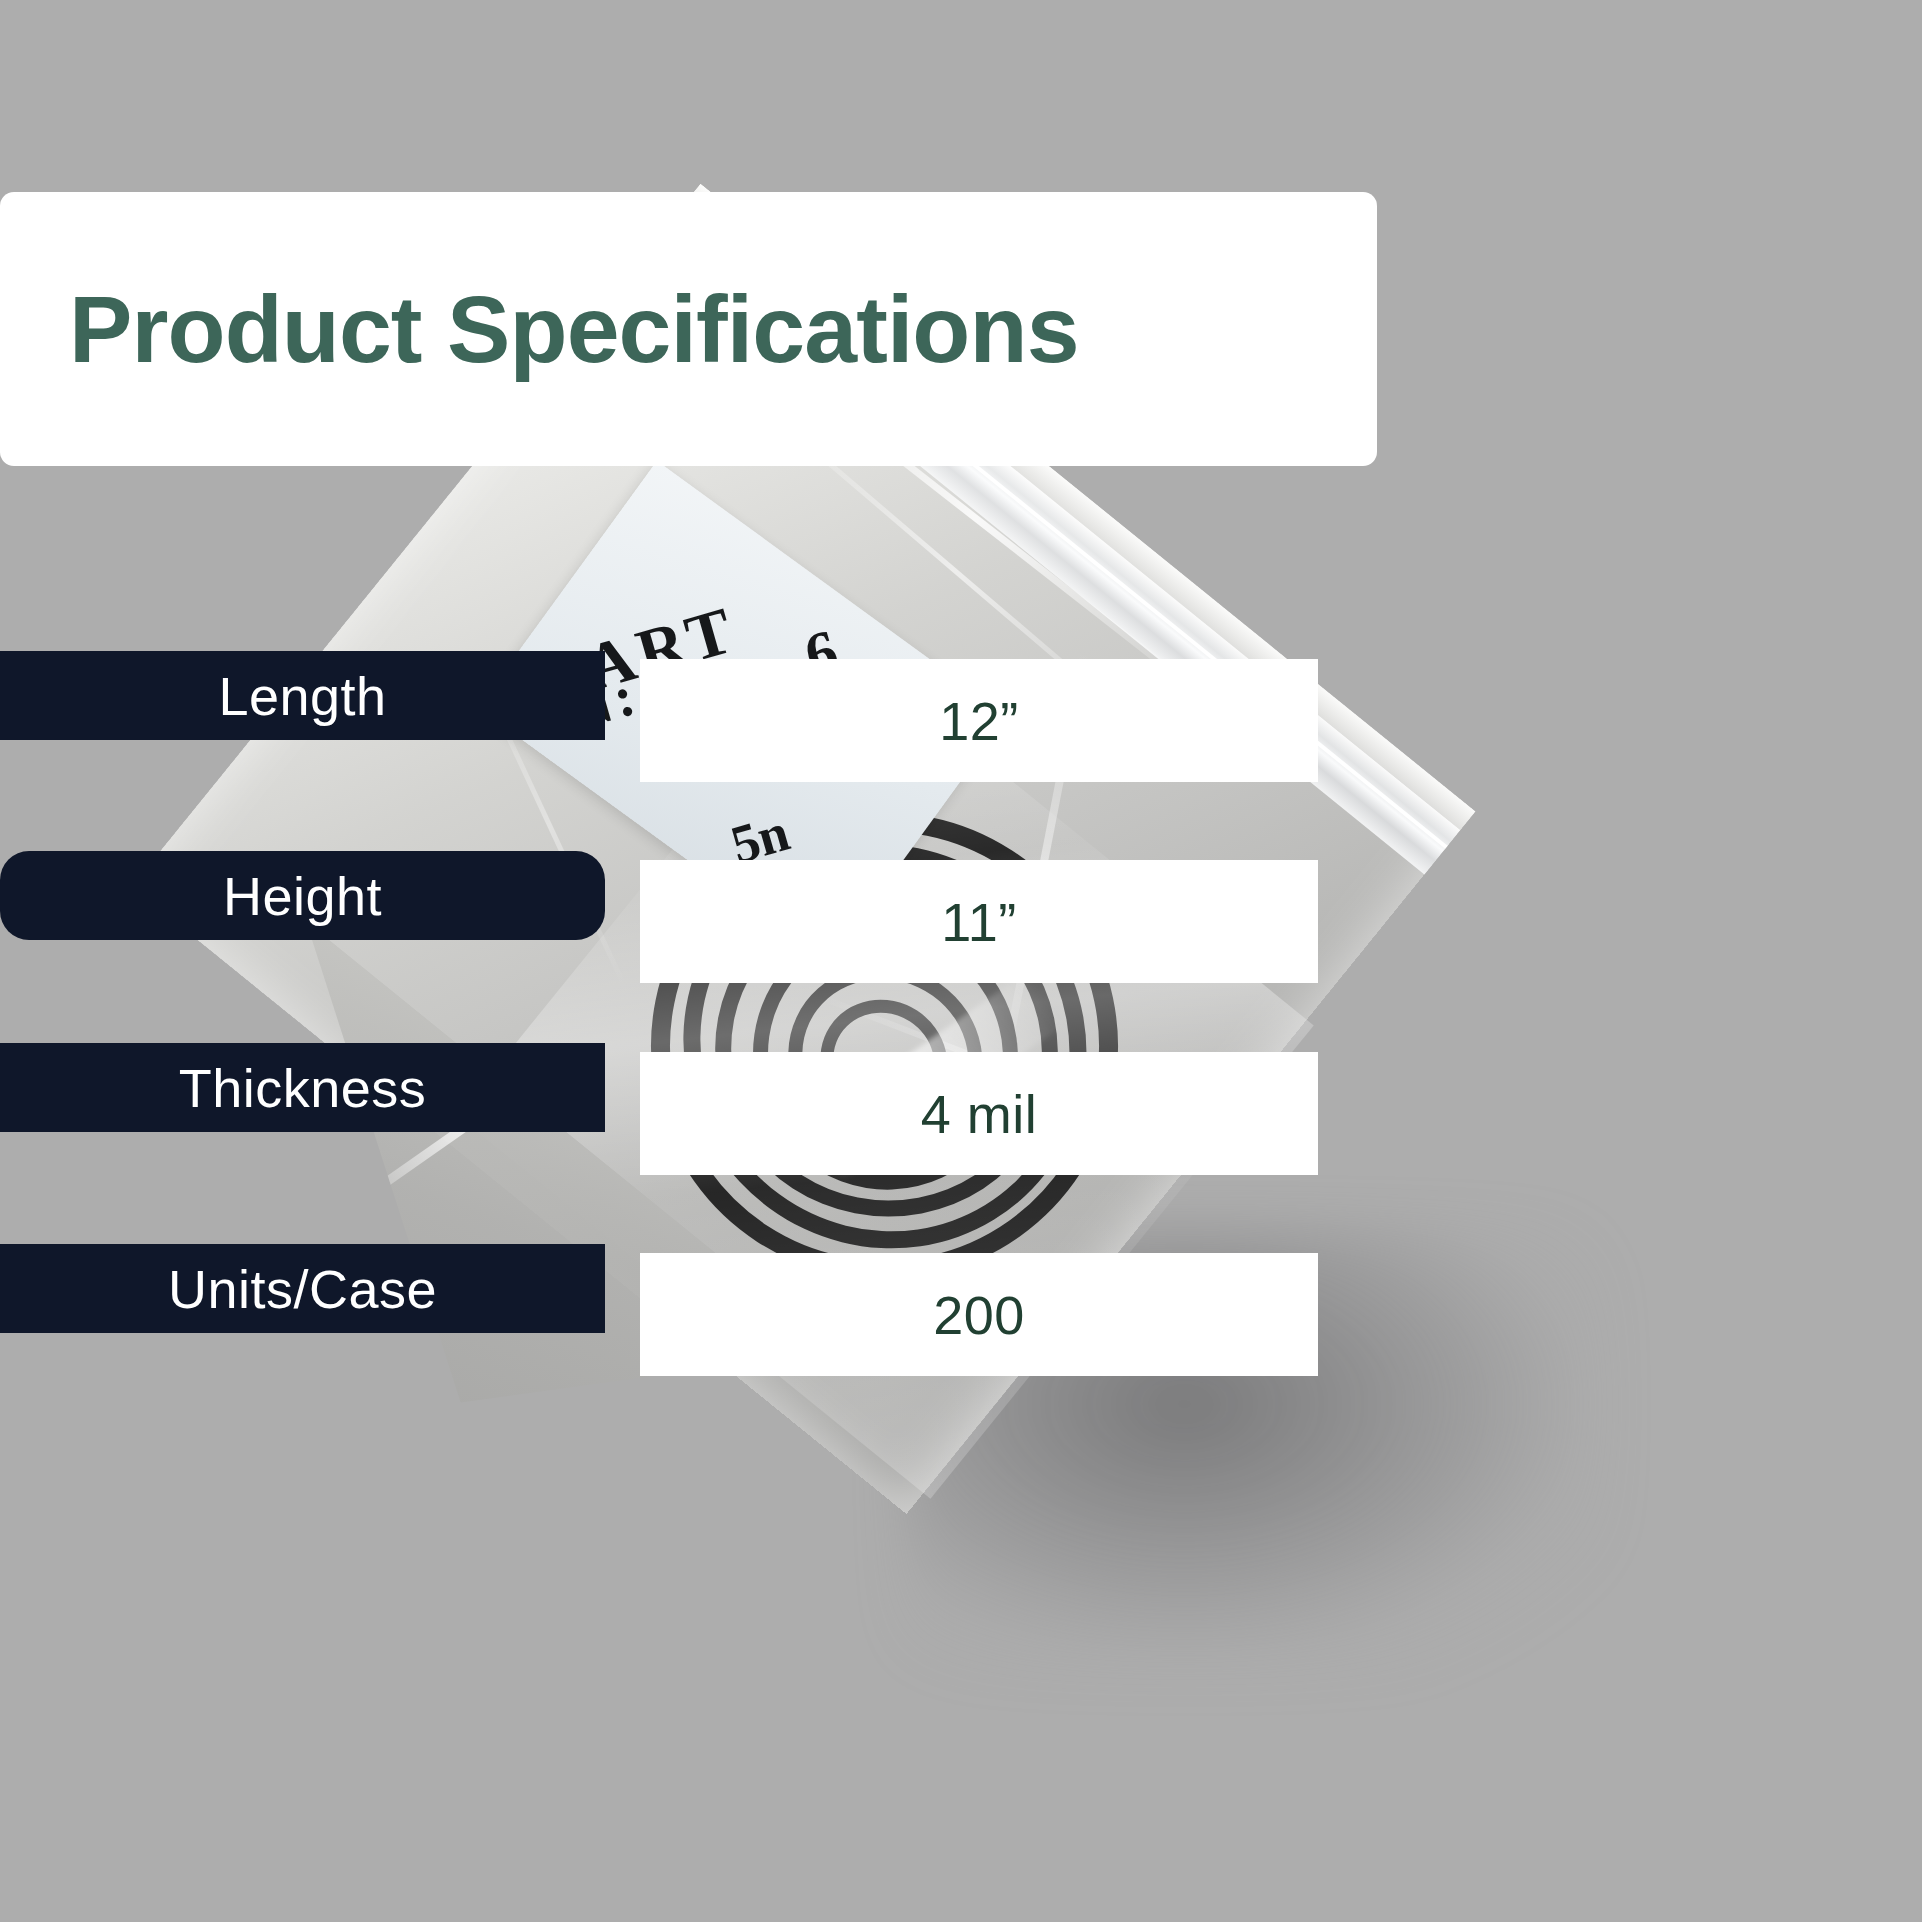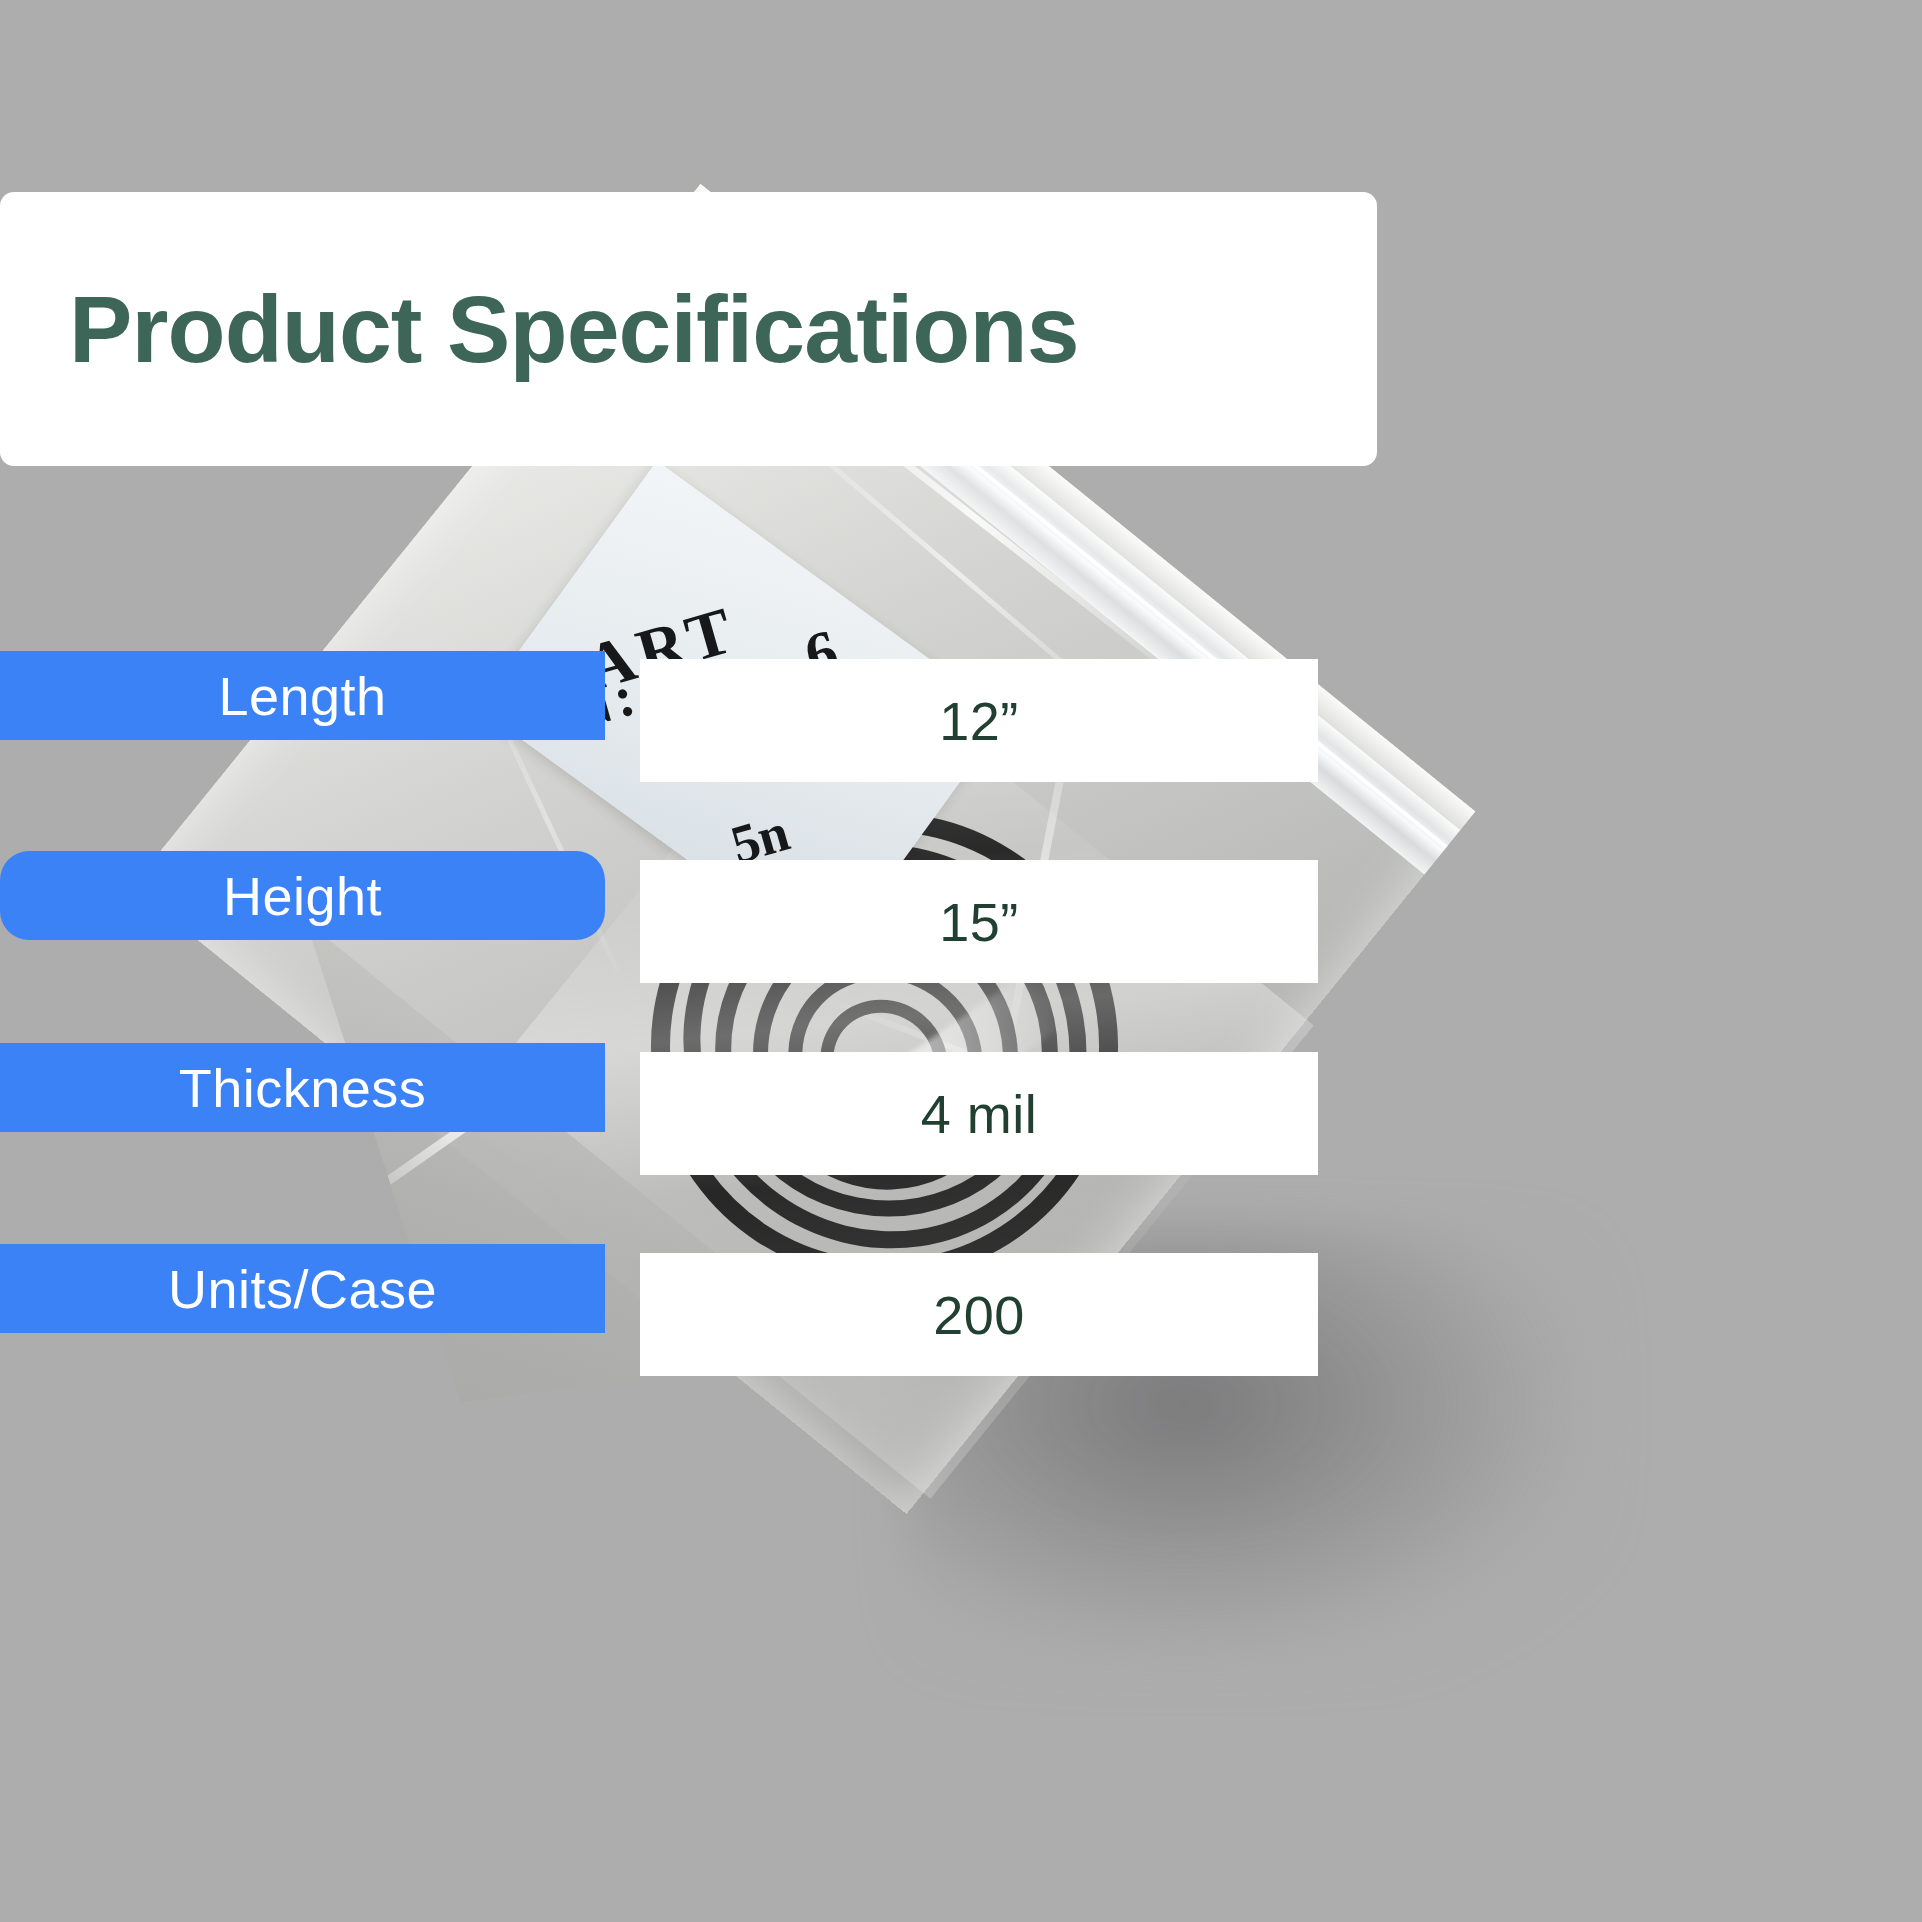--- a/index.html
+++ b/index.html
@@ -224,21 +224,21 @@
 
   
   .spec-table { position: absolute; left: 0; top: 0; width: 1377px; }
 
   .spec-row { position: absolute; left: 0; width: 1377px; }
 
   .spec-label {
     position: absolute;
     left: 0;
     width: 605px;
-    background: #3b82f6;
+    background: #0f172a;
     display: flex;
     align-items: center;
     justify-content: center;
   }
   .spec-label span {
     color: #ffffff;
     font-size: 54px;
     font-weight: 400;
     letter-spacing: 0.5px;
   }
@@ -333,21 +333,21 @@
       <div class="spec-value">
         <span>12”</span>
       </div>
     </div>
 
     <div class="spec-row row-1">
       <div class="spec-label">
         <span>Height</span>
       </div>
       <div class="spec-value">
-        <span>15”</span>
+        <span>11”</span>
       </div>
     </div>
 
     <div class="spec-row row-2">
       <div class="spec-label">
         <span>Thickness</span>
       </div>
       <div class="spec-value">
         <span>4 mil</span>
       </div>

